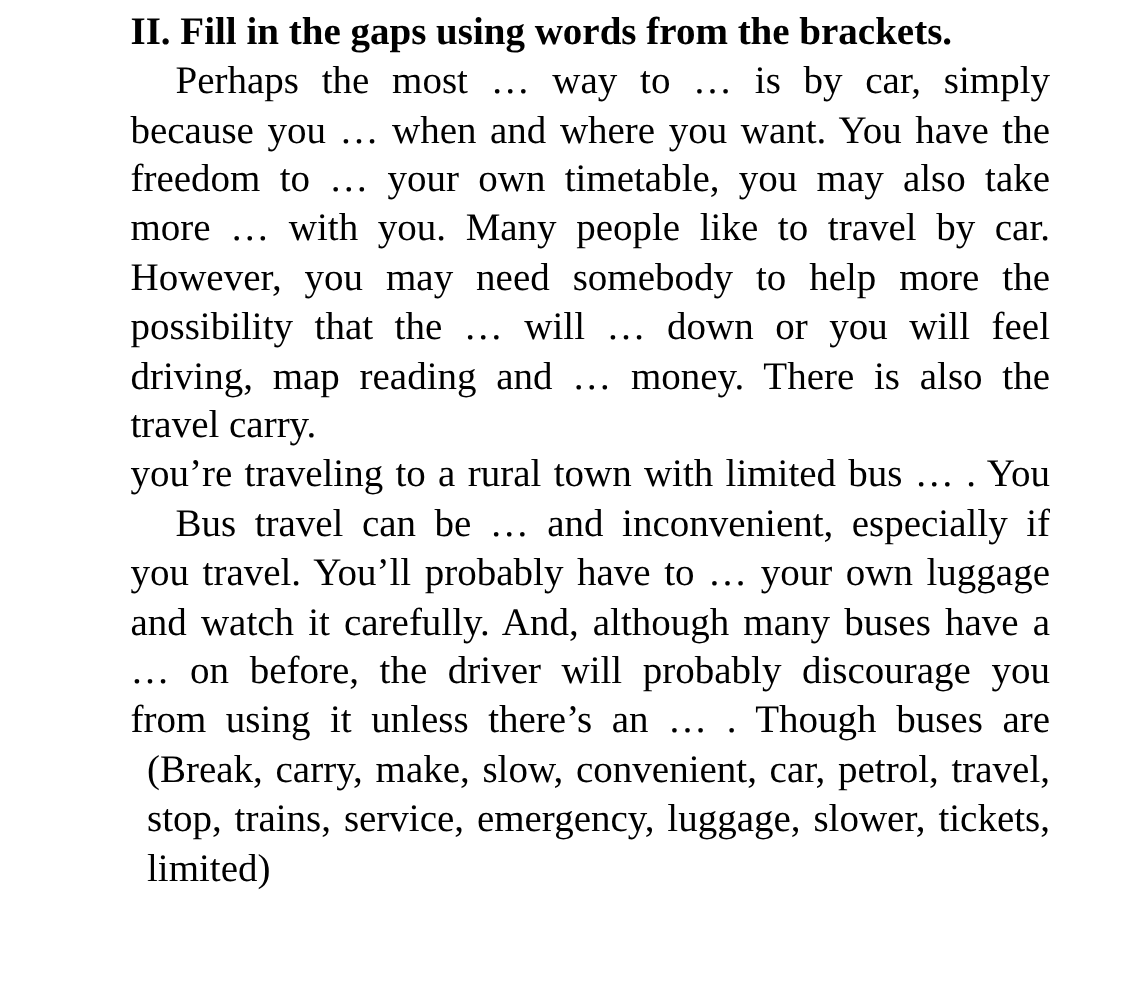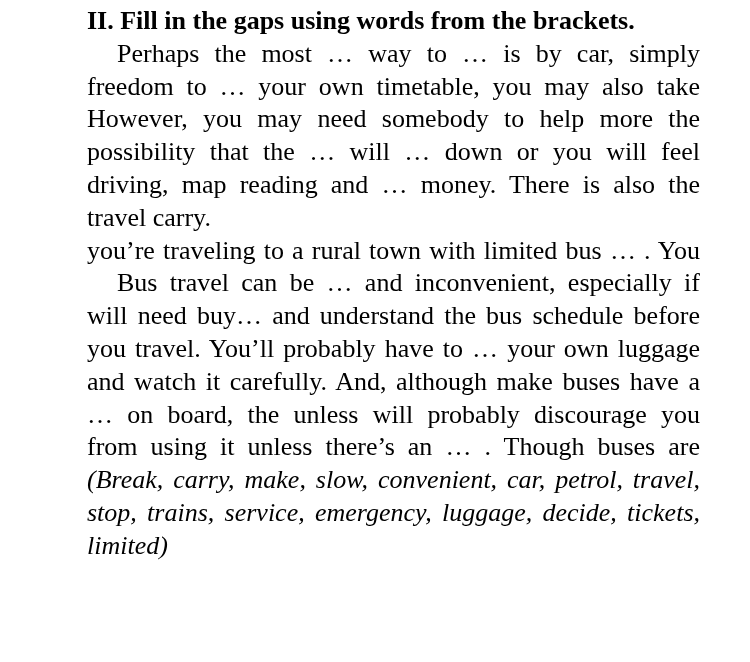--- a/index.html
+++ b/index.html
@@ -27,21 +27,21 @@
     margin: 0;
     padding: 0;
     text-align: left;
     white-space: nowrap;
   }
   .para {
     margin: 0;
     padding: 0;
   }
   .para.italic {
-    font-style: italic;
+    margin-left: 11px;
   }
   .line {
     text-align: justify;
     text-align-last: justify;
   }
   .line.last {
     text-align: justify;
     text-align-last: left;
   }
   .line.indent {
@@ -50,34 +50,35 @@
   }
 </style>
 </head>
 <body>
 
 <div class="page">
   <div class="heading">II. Fill in the gaps using words from the brackets.</div>
   <div id="exercise-body">
       <div class="para">
         <div class="line indent">Perhaps the most … way to … is by car, simply</div>
+        <div class="line">because you … when and where you want. You have the</div>
         <div class="line">freedom to … your own timetable, you may also take</div>
+        <div class="line">more … with you. Many people like to travel by car.</div>
         <div class="line">However, you may need somebody to help more the</div>
         <div class="line">possibility that the … will … down or you will feel</div>
         <div class="line">driving, map reading and … money. There is also the</div>
         <div class="line last">travel carry.</div>
       </div>
       <div class="para">
         <div class="line">you’re traveling to a rural town with limited bus … . You</div>
         <div class="line indent">Bus travel can be … and inconvenient, especially if</div>
-        <div class="line">will need buy… and understand the bus schedule before</div>
         <div class="line">you travel. You’ll probably have to … your own luggage</div>
-        <div class="line">and watch it carefully. And, although make buses have a</div>
-        <div class="line">… on board, the unless will probably discourage you</div>
+        <div class="line">and watch it carefully. And, although many buses have a</div>
+        <div class="line">… on before, the driver will probably discourage you</div>
         <div class="line">from using it unless there’s an … . Though buses are</div>
       </div>
       <div class="para italic">
         <div class="line">(Break, carry, make, slow, convenient, car, petrol, travel,</div>
-        <div class="line">stop, trains, service, emergency, luggage, decide, tickets,</div>
+        <div class="line">stop, trains, service, emergency, luggage, slower, tickets,</div>
         <div class="line last">limited)</div>
       </div>
     </div>
 </div>
 
 </body></html>

